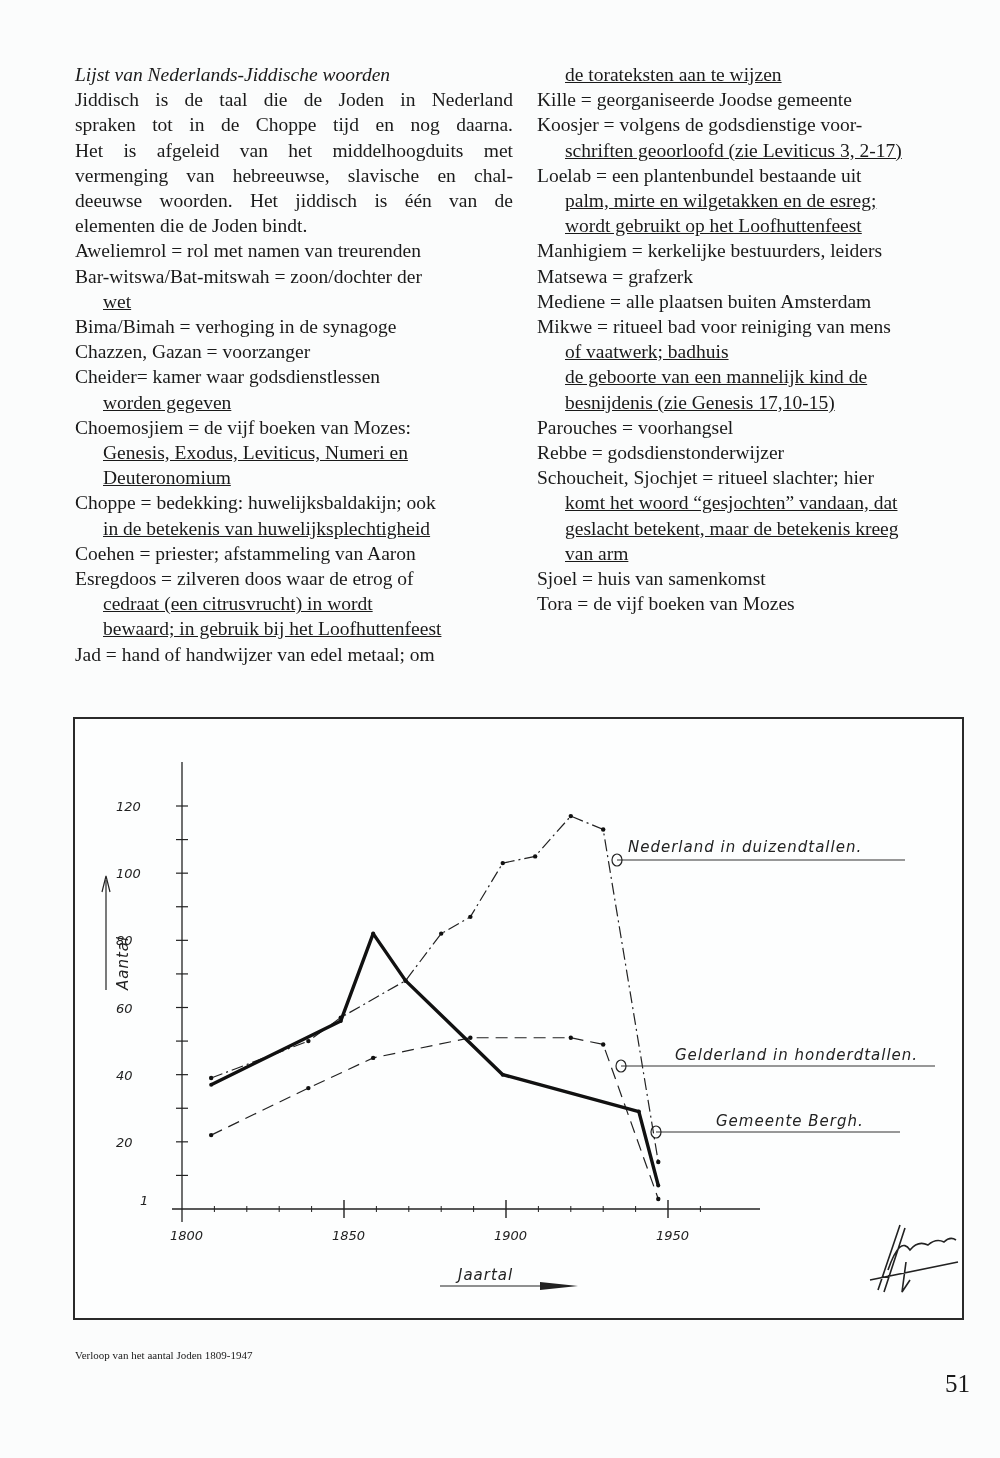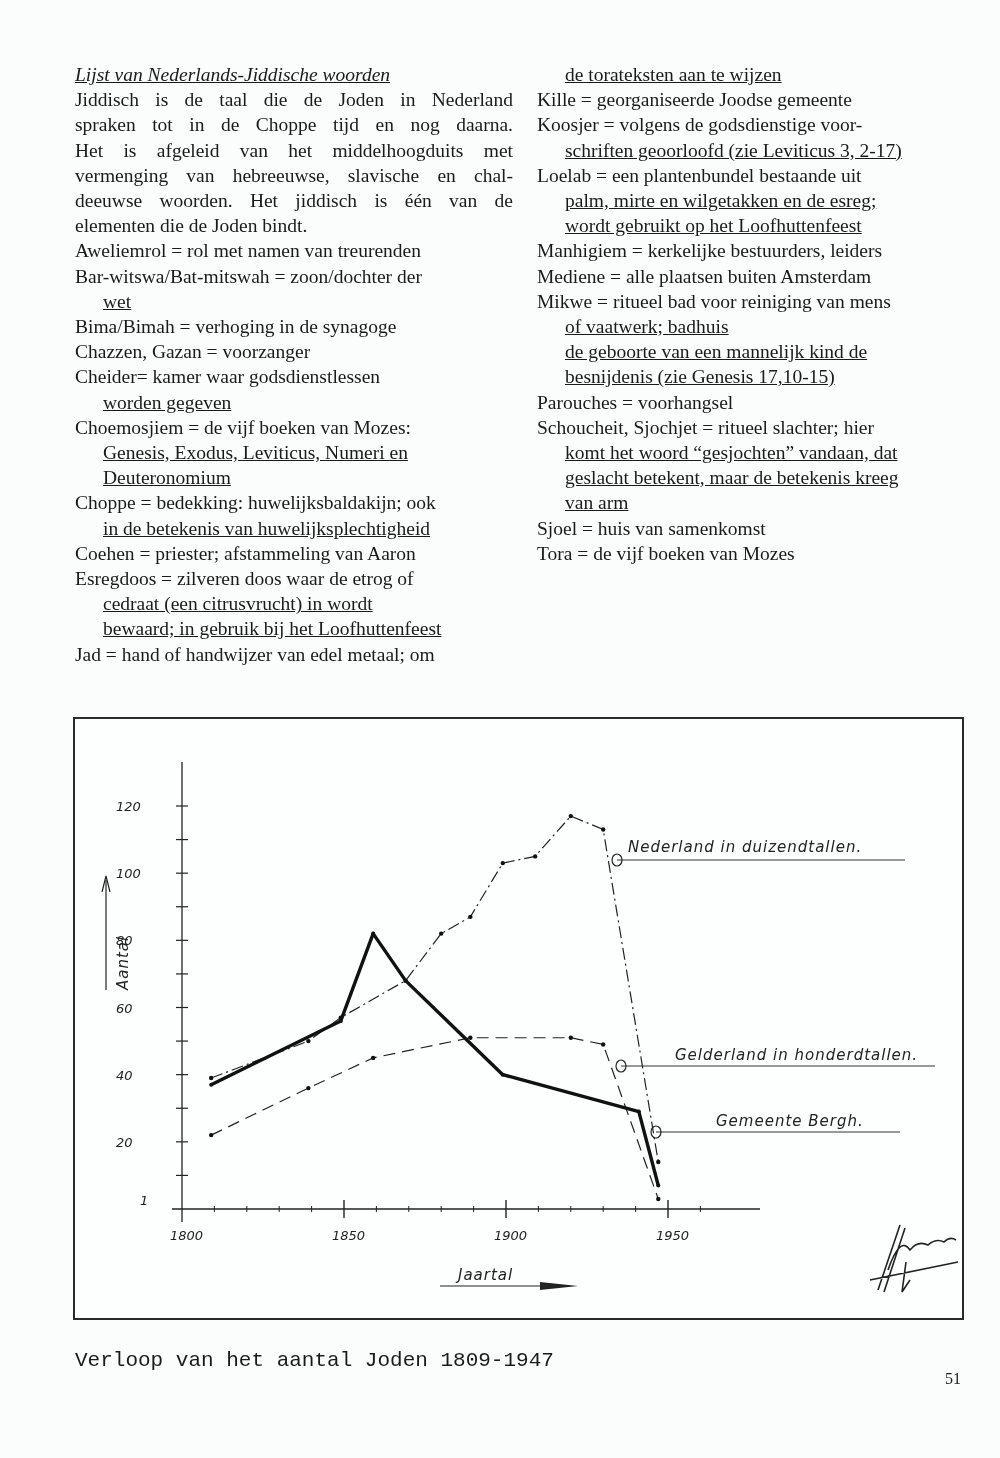--- a/index.html
+++ b/index.html
@@ -7,30 +7,30 @@
     width: 1000px; height: 1458px; position: relative; overflow: hidden;
     background: #fbfcfc; color: #1a1a1a;
     font-family: "Liberation Serif", "DejaVu Serif", serif;
   }
   .col { position: absolute; top: 62px; font-size: 19.5px; line-height: 25.2px; }
   .col.left { left: 75px; width: 438px; }
   .col.right { left: 537px; width: 440px; }
   .line { white-space: nowrap; }
   .line.indent { padding-left: 28px; text-decoration: underline; }
   .justify { text-align: justify; text-align-last: justify; white-space: normal; }
-  .heading { font-style: italic; text-decoration: underline; white-space: nowrap; }
+  .heading { font-style: italic; white-space: nowrap; }
   .chart-frame {
     position: absolute; left: 73px; top: 717px; width: 891px; height: 603px;
     border: 2px solid #2a2a2a; box-sizing: border-box; background: #fdfefe;
   }
   svg#chart { position: absolute; left: 0; top: 0; }
   .hand { font-family: "DejaVu Sans", sans-serif; font-style: italic; font-size: 13px; fill: #222; }
   .legend-text { font-family: "DejaVu Sans", sans-serif; font-style: italic; font-size: 15px; fill: #222; letter-spacing: 1px; }
-  .caption { position: absolute; left: 75px; top: 1349px; font-size: 21px; font-family: Liberation Mono, monospace; }
-  .page-number { position: absolute; left: 945px; top: 1370px; font-size: 16px; }
+  .caption { position: absolute; left: 75px; top: 1349px; font-size: 11px; }
+  .page-number { position: absolute; left: 945px; top: 1370px; font-size: 25px; }
 </style>
 </head>
 <body>
 
 <div class="col left">
   <div class="line heading">Lijst van Nederlands-Jiddische woorden</div>
   <div id="intro">
       <div class="line justify">Jiddisch is de taal die de Joden in Nederland</div>
       <div class="line justify">spraken tot in de Choppe tijd en  nog daarna.</div>
       <div class="line justify">Het is afgeleid van het middelhoogduits met</div>
@@ -62,26 +62,28 @@
 <div class="col right">
   <div id="right-entries">
       <div class="line indent">de torateksten aan te wijzen</div>
       <div class="line">Kille = georganiseerde Joodse gemeente</div>
       <div class="line">Koosjer =  volgens de godsdienstige voor-</div>
       <div class="line indent">schriften geoorloofd (zie Leviticus 3, 2-17)</div>
       <div class="line">Loelab =  een plantenbundel bestaande uit</div>
       <div class="line indent">palm, mirte en wilgetakken en de esreg;</div>
       <div class="line indent">wordt gebruikt op het Loofhuttenfeest</div>
       <div class="line">Manhigiem = kerkelijke bestuurders, leiders</div>
+      <div class="line">Matsewa = grafzerk</div>
       <div class="line">Mediene = alle plaatsen buiten Amsterdam</div>
       <div class="line">Mikwe = ritueel bad voor reiniging van mens</div>
       <div class="line indent">of vaatwerk; badhuis</div>
       <div class="line indent">de  geboorte van een mannelijk kind de</div>
       <div class="line indent">besnijdenis (zie Genesis 17,10-15)</div>
       <div class="line">Parouches = voorhangsel</div>
+      <div class="line">Rebbe = godsdienstonderwijzer</div>
       <div class="line">Schoucheit, Sjochjet =  ritueel slachter; hier</div>
       <div class="line indent">komt het woord “gesjochten” vandaan, dat</div>
       <div class="line indent">geslacht betekent, maar de betekenis kreeg</div>
       <div class="line indent">van arm</div>
       <div class="line">Sjoel = huis van samenkomst</div>
       <div class="line">Tora = de vijf boeken van Mozes</div>
     </div>
 </div>
 
 <div class="chart-frame"></div>

